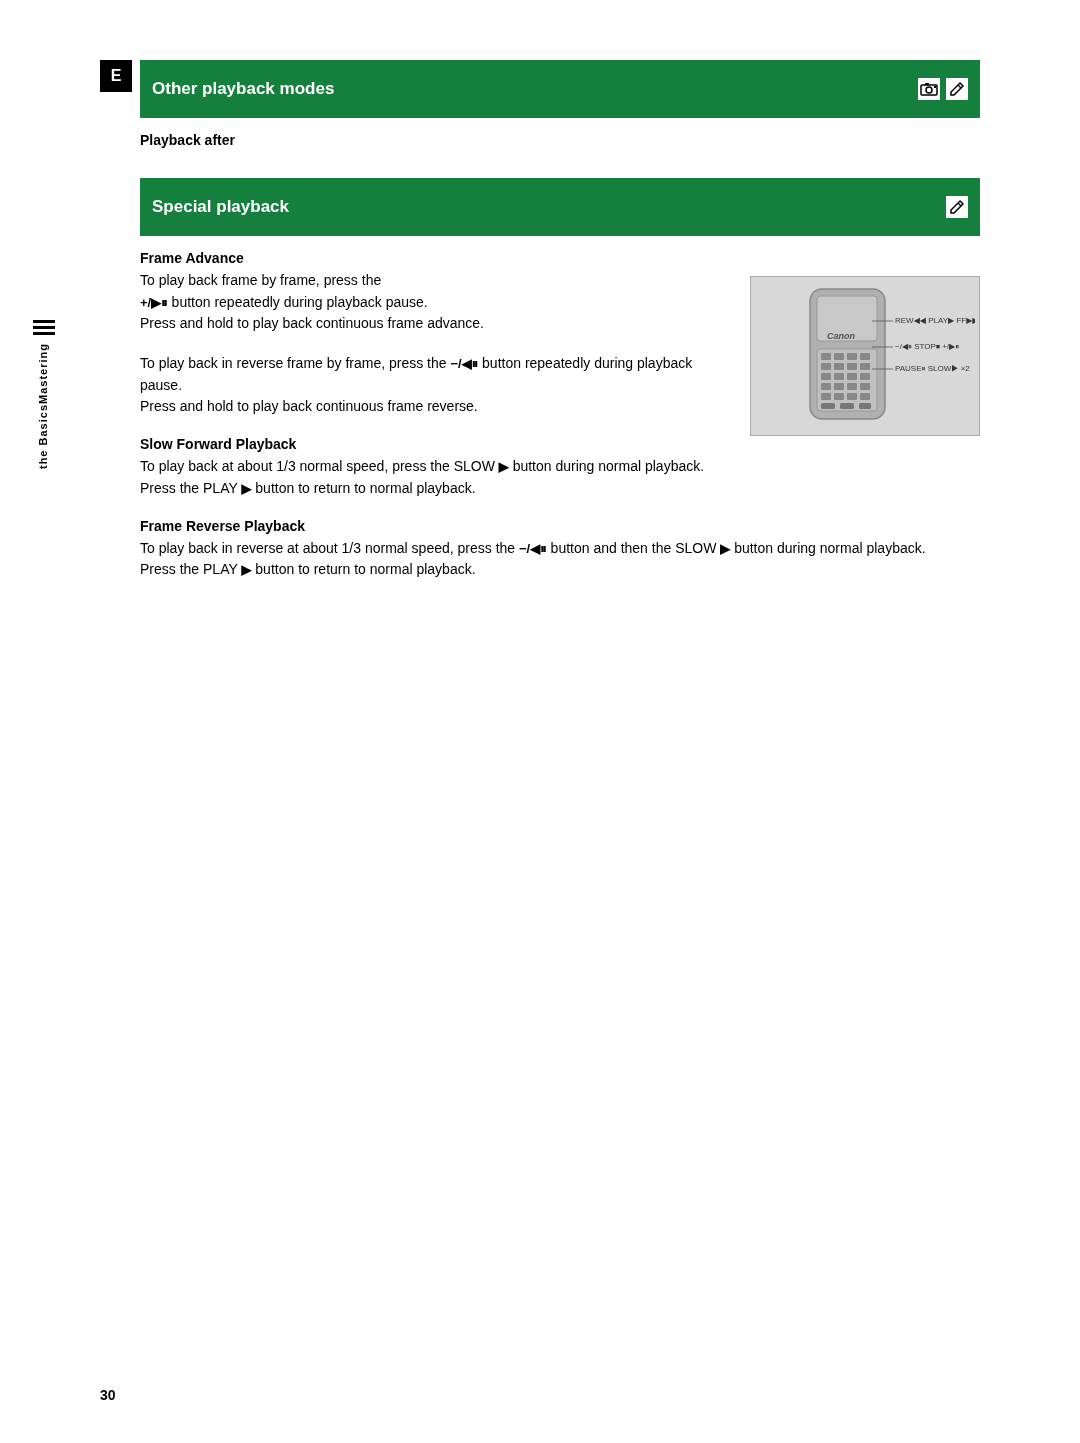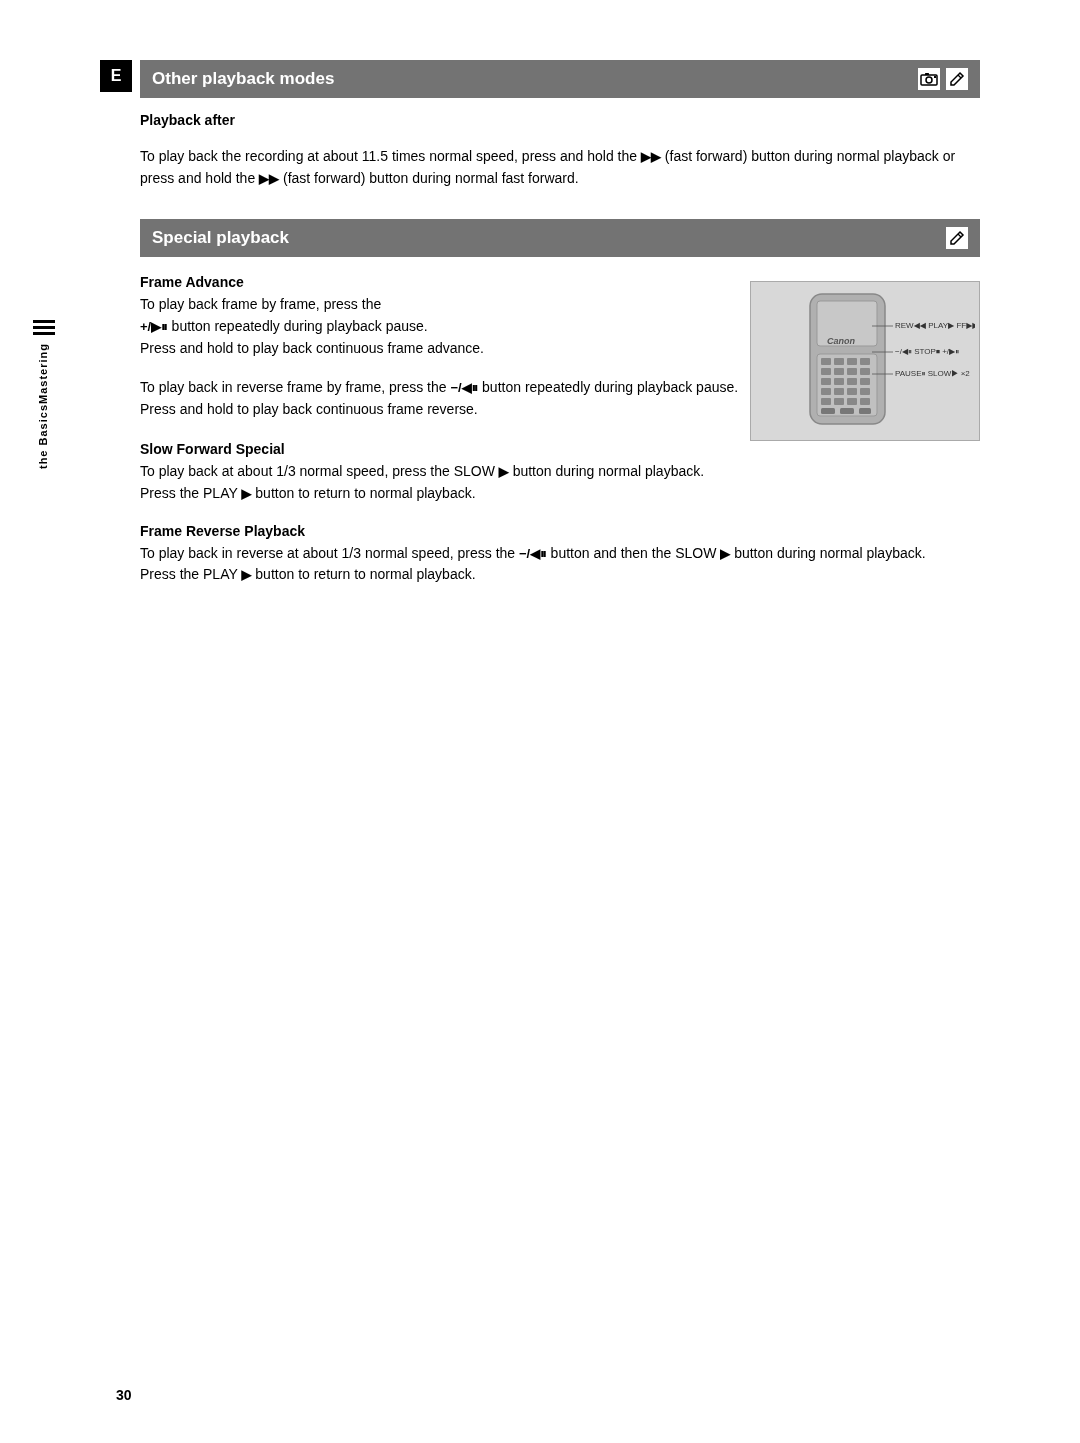--- a/index.html
+++ b/index.html
@@ -76,23 +76,23 @@
       display: flex;
       align-items: center;
       justify-content: center;
     }
 
     
     .section-header {
       display: flex;
       align-items: center;
       justify-content: space-between;
-      background: #737373;
+      background: #15803d;
       color: #fff;
-      padding: 8px 12px;
+      padding: 18px 12px;
       margin-bottom: 14px;
     }
 
     .section-header-title {
       font-size: 17px;
       font-weight: bold;
       color: #fff;
     }
 
     .section-header-icons {
@@ -144,22 +144,22 @@
       line-height: 1.55;
     }
 
     
     .special-content {
       margin-bottom: 30px;
     }
 
     .special-columns {
       display: flex;
-      gap: 4px;
-      align-items: center;
+      gap: 20px;
+      align-items: flex-end;
     }
 
     .special-text-col {
       flex: 1;
     }
 
     .remote-image {
       width: 230px;
       min-width: 230px;
       height: 160px;
@@ -175,21 +175,21 @@
     
     .remote-svg {
       width: 220px;
       height: 150px;
     }
 
     
     .page-number {
       position: absolute;
       bottom: 40px;
-      left: 116px;
+      left: 100px;
       font-size: 14px;
       font-weight: bold;
     }
 
     .inline-icon {
       font-size: 13px;
       font-weight: bold;
     }
 
     .bold { font-weight: bold; }
@@ -238,25 +238,20 @@
       </div>
     </div>
 
     <div class="section-content">
 
       <div class="subsection">
         <div class="subsection-title">Playback after</div>
       </div>
 
       <div class="subsection">
-        <div class="subsection-body">
-          To play back the recording at about 11.5 times normal speed, press and hold the
-          <span class="inline-icon bold">▶▶</span> (fast forward) button during normal playback or press and hold the <span class="inline-icon bold">▶▶</span> (fast
-          forward) button during normal fast forward.
-        </div>
       </div>
 
 
     </div>
   </div>
 
   <div class="section-block">
     <div class="section-header">
       <span class="section-header-title">Special playback</span>
       <div class="section-header-icons">
@@ -343,21 +338,21 @@
             <text x="140" y="90" font-size="8" fill="#333" font-family="Arial">PAUSE⏸ SLOW▶ ×2</text>
             <line x1="117" y1="88" x2="138" y2="88" stroke="#555" stroke-width="0.8"></line>
 
             <text x="72" y="58" font-size="9" fill="#555" font-family="Arial" font-style="italic" font-weight="bold">Canon</text>
           </svg>
         </div>
 
       </div>
 
       <div class="subsection">
-        <div class="subsection-title">Slow Forward Special</div>
+        <div class="subsection-title">Slow Forward Playback</div>
         <div class="subsection-body">
           To play back at about 1/3 normal speed, press the SLOW <span class="inline-icon bold">▶</span> button during normal
           playback.<br>
           Press the PLAY <span class="inline-icon bold">▶</span> button to return to normal playback.
         </div>
       </div>
 
       <div class="subsection">
         <div class="subsection-title">Frame Reverse Playback</div>
         <div class="subsection-body">

